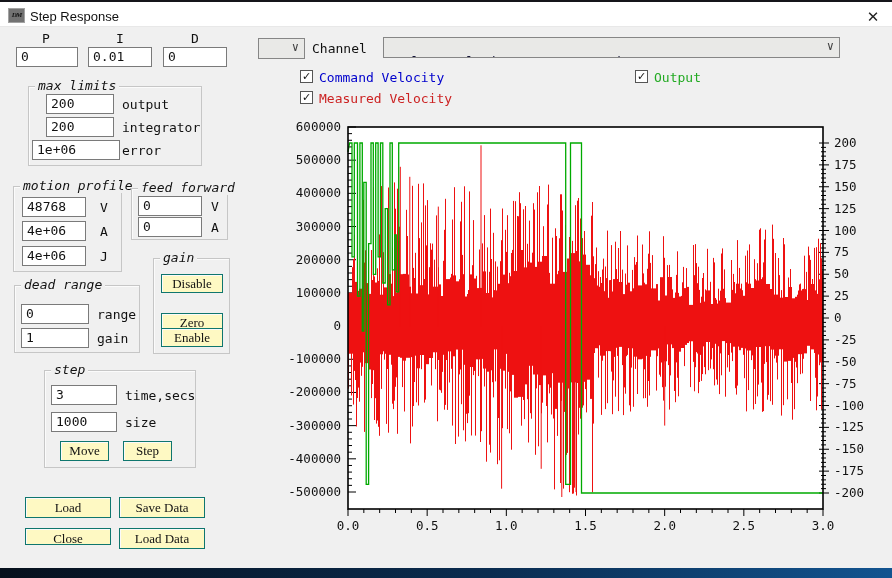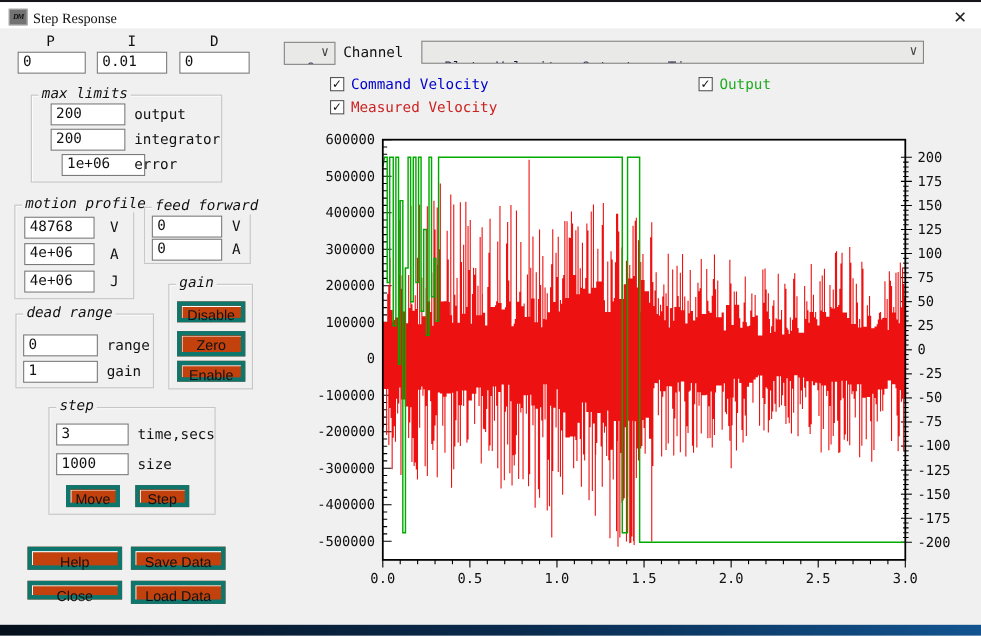--- a/index.html
+++ b/index.html
@@ -2,28 +2,28 @@
 <html><head>
 <meta charset="utf-8">
 <style>
   * { margin:0; padding:0; box-sizing:border-box; }
   html,body { width:892px; height:578px; overflow:hidden; }
   body { font-family:"DejaVu Sans Mono", monospace; font-size:13px; color:#111; background:#f0f0f0; position:relative; }
   .abs { position:absolute; }
 
   #topedge { left:0; top:0; width:892px; height:2px; background:#15151a; }
   #titlebar { left:0; top:2px; width:892px; height:25px; background:#ffffff; border-bottom:1px solid #e8e8e8; }
-  #title-text { left:30px; top:7px; font-family:Liberation Serif, serif; font-size:13px; color:#111; }
+  #title-text { left:30px; top:7px; font-family:Liberation Sans, sans-serif; font-size:13px; color:#111; }
   #app-icon { left:8px; top:6px; width:17px; height:15px; border:1px solid #a3a3a3; background:#737373; font:italic bold 7px "Liberation Serif", serif; text-align:center; line-height:13px; letter-spacing:-1px; }
   #close-btn { left:856px; top:2px; width:34px; height:25px; text-align:center; line-height:25px; font-family:"Liberation Sans", sans-serif; font-size:15px; color:#222; cursor:default; }
   #bottomedge { left:0; top:568px; width:892px; height:10px; background:linear-gradient(90deg,#06101c,#0a2c50 55%,#125490); }
 
   .field { position:absolute; background:#fff; border:1px solid #7a7a7a; height:20px; font-family:"DejaVu Sans Mono", monospace; font-size:13px; padding:1px 4px; color:#111; }
   .lbl { position:absolute; white-space:pre; color:#111; }
-  .btn { position:absolute; background:#c2410c; border:4px solid #0f766e; box-shadow:inset 1px 1px 0 #fafafa; text-align:center; font-family:Liberation Sans, sans-serif; font-size:13px; color:#111; line-height:17px; cursor:default; }
+  .btn { position:absolute; background:#fef9c3; border:1px solid #0f766e; box-shadow:inset 1px 1px 0 #fafafa; text-align:center; font-family:Liberation Serif, serif; font-size:13px; color:#111; line-height:17px; cursor:default; }
   .grp { position:absolute; border:1px solid #c6c6c6; box-shadow:1px 1px 0 #fbfbfb inset; }
   .grp-title { position:absolute; top:-9px; left:6px; background:#f0f0f0; padding:0 3px; font-size:13px; white-space:pre;font-style:italic; }
   .combo { position:absolute; background:#e9e9e7; border:1px solid #868686; height:21px; font-size:13px; padding:1px 4px; color:#16163a; white-space:pre; overflow:hidden; }
   .combo .chev { position:absolute; right:5px; top:1px; color:#444; font-size:12px; }
   .cb { position:absolute; width:13px; height:13px; background:#fff; border:1px solid #555; font:bold 11px "DejaVu Sans", sans-serif; line-height:11px; text-align:center; color:#111; }
 </style>
 </head>
 <body>
 
 <div id="topedge" class="abs"></div>
@@ -58,21 +58,21 @@
 <div class="cb" style="left:635px;top:70px">✓</div>
 <div class="lbl" style="left:654px;top:70px;color:#22aa22">Output</div>
 
 <div class="grp" style="left:28px;top:86px;width:174px;height:80px">
   <span class="grp-title">max limits</span>
 </div>
 <div class="field" style="left:46px;top:94px;width:68px">200</div>
 <div class="lbl" style="left:122px;top:97px">output</div>
 <div class="field" style="left:46px;top:117px;width:68px">200</div>
 <div class="lbl" style="left:122px;top:120px">integrator</div>
-<div class="field" style="left:56px;top:140px;width:76px">1e+06</div>
+<div class="field" style="left:32px;top:140px;width:88px">1e+06</div>
 <div class="lbl" style="left:122px;top:143px">error</div>
 
 <div class="grp" style="left:13px;top:186px;width:109px;height:86px">
   <span class="grp-title">motion profile</span>
 </div>
 <div class="field" style="left:22px;top:197px;width:64px">48768</div>
 <div class="lbl" style="left:100px;top:200px">V</div>
 <div class="field" style="left:22px;top:221px;width:64px">4e+06</div>
 <div class="lbl" style="left:100px;top:224px">A</div>
 <div class="field" style="left:22px;top:246px;width:64px">4e+06</div>
@@ -83,42 +83,42 @@
 </div>
 <div class="field" style="left:138px;top:196px;width:64px">0</div>
 <div class="lbl" style="left:211px;top:199px">V</div>
 <div class="field" style="left:138px;top:217px;width:64px">0</div>
 <div class="lbl" style="left:211px;top:220px">A</div>
 
 <div class="grp" style="left:153px;top:258px;width:77px;height:96px">
   <span class="grp-title">gain</span>
 </div>
 <div class="btn" style="left:161px;top:274px;width:62px;height:19px">Disable</div>
-<div class="btn" style="left:161px;top:301px;width:62px;height:23px">Zero</div>
+<div class="btn" style="left:161px;top:313px;width:62px;height:23px">Zero</div>
 <div class="btn" style="left:161px;top:328px;width:62px;height:19px">Enable</div>
 
 <div class="grp" style="left:14px;top:285px;width:126px;height:68px">
   <span class="grp-title">dead range</span>
 </div>
 <div class="field" style="left:21px;top:304px;width:68px">0</div>
 <div class="lbl" style="left:97px;top:307px">range</div>
 <div class="field" style="left:21px;top:328px;width:68px">1</div>
 <div class="lbl" style="left:97px;top:331px">gain</div>
 
 <div class="grp" style="left:44px;top:370px;width:152px;height:98px">
   <span class="grp-title">step</span>
 </div>
 <div class="field" style="left:51px;top:385px;width:66px">3</div>
 <div class="lbl" style="left:125px;top:388px">time,secs</div>
 <div class="field" style="left:51px;top:412px;width:66px">1000</div>
 <div class="lbl" style="left:125px;top:415px">size</div>
 <div class="btn" style="left:60px;top:441px;width:49px;height:20px">Move</div>
 <div class="btn" style="left:123px;top:441px;width:49px;height:20px">Step</div>
 
-<div class="btn" style="left:25px;top:497px;width:86px;height:21px;line-height:19px">Help</div>
+<div class="btn" style="left:25px;top:497px;width:86px;height:21px;line-height:19px">Load</div>
 <div class="btn" style="left:119px;top:497px;width:86px;height:21px;line-height:19px">Save Data</div>
 <div class="btn" style="left:25px;top:528px;width:86px;height:17px;line-height:19px">Close</div>
 <div class="btn" style="left:119px;top:528px;width:86px;height:21px;line-height:19px">Load Data</div>
 
 <svg class="abs" id="chart" style="left:282px;top:116px" width="608" height="432" xmlns="http://www.w3.org/2000/svg">
     <rect x="66" y="11" width="475" height="382" fill="#fff" stroke="none"></rect>
     <g stroke="#000" stroke-width="1">
       <line x1="66" y1="11" x2="74" y2="11"></line>
       <line x1="66" y1="44.18181818181818" x2="74" y2="44.18181818181818"></line>
       <line x1="66" y1="77.36363636363636" x2="74" y2="77.36363636363636"></line>

